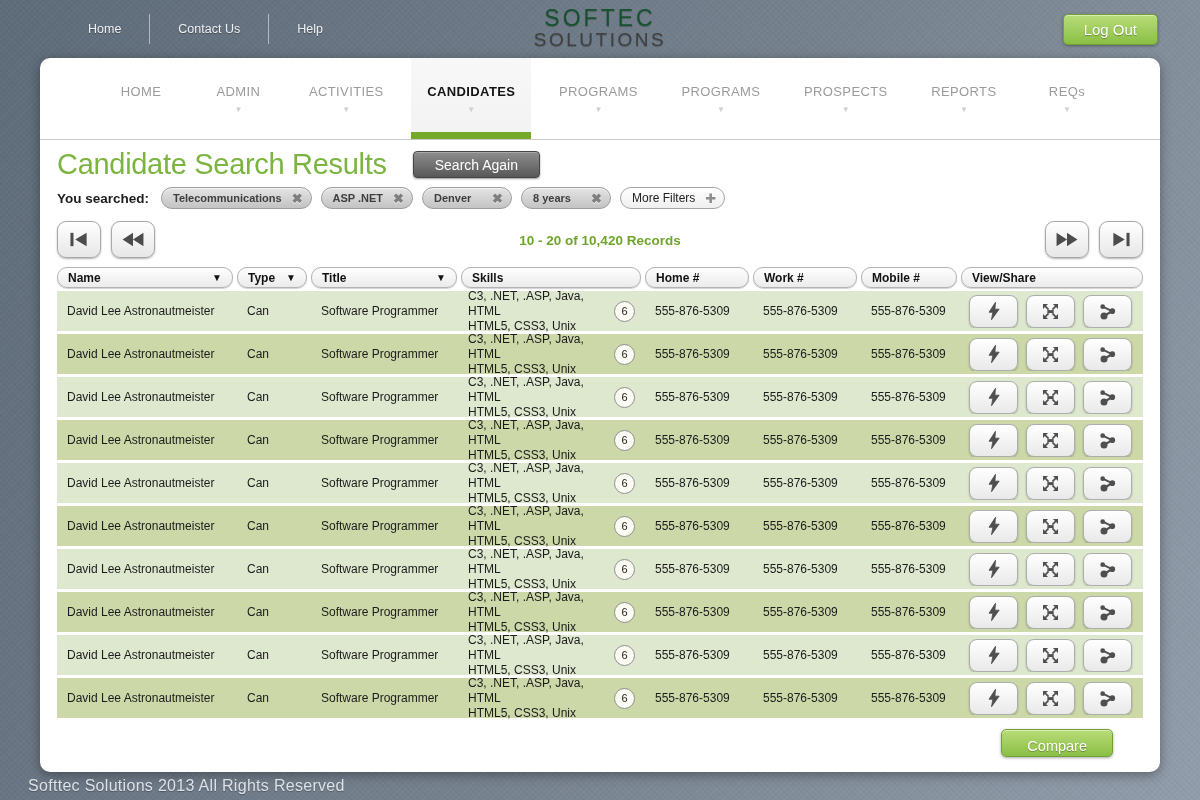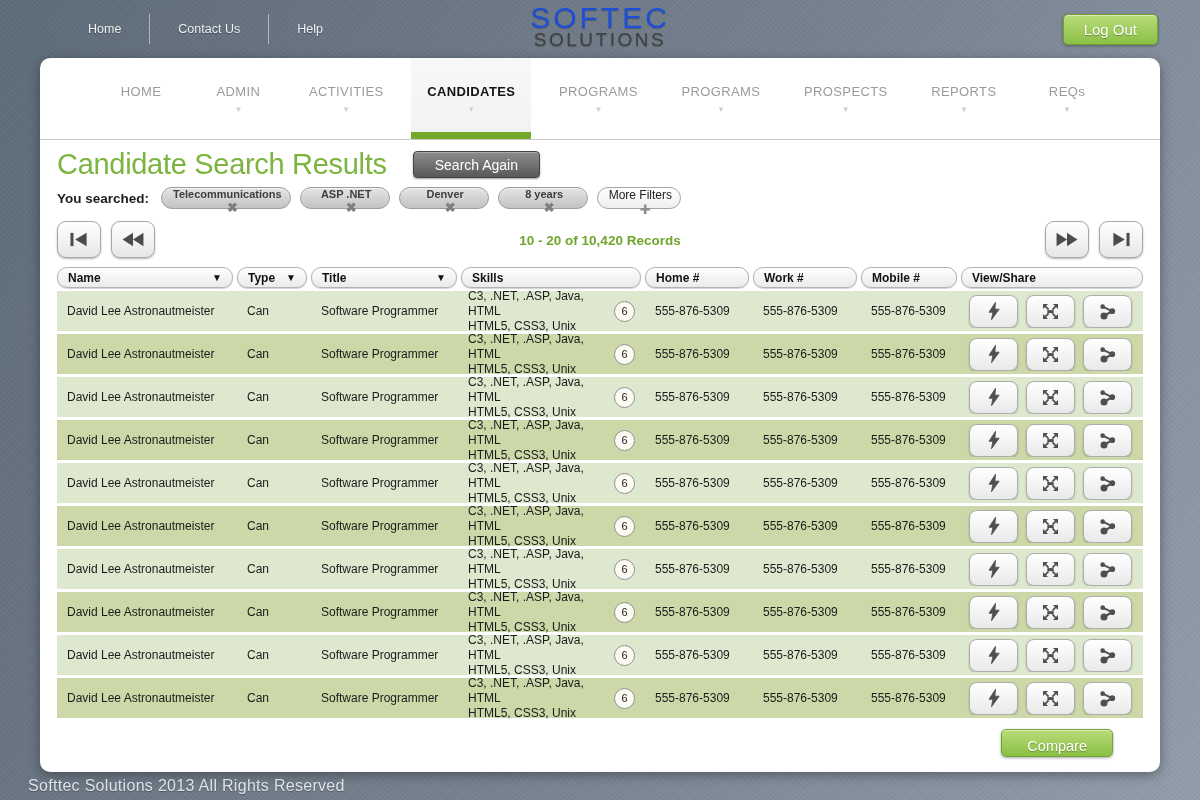--- a/index.html
+++ b/index.html
@@ -12,21 +12,21 @@
       linear-gradient(115deg, #5e6b79 0%, #77828f 55%, #919daa 100%);
     display:flex; flex-direction:column;
   }
 
   
   .topbar { height:58px; flex:0 0 58px; display:flex; align-items:center; padding:0 42px 0 60px; position:relative; }
   .topbar-links { display:flex; align-items:center; }
   .toplink { color:#eef1f4; font-size:12.5px; line-height:30px; padding:0 28px; text-decoration:none; cursor:pointer; text-shadow:0 1px 1px rgba(0,0,0,.35); }
   .toplink + .toplink { border-left:1px solid rgba(255,255,255,.5); }
   .logo { position:absolute; left:50%; top:5px; transform:translateX(-50%); text-align:center; }
-  .logo-line1 { font-size:30px; letter-spacing:3px; color:#1d4ed8; line-height:26px; text-shadow:0 1px 1px rgba(0,0,0,.25); }
+  .logo-line1 { font-size:23px; letter-spacing:3px; color:#14532d; line-height:26px; text-shadow:0 1px 1px rgba(0,0,0,.25); }
   .logo-line2 { font-size:19px; letter-spacing:2.5px; color:#404040; line-height:18px; text-shadow:0 1px 1px rgba(0,0,0,.25); }
   .btn-green {
     background:linear-gradient(var(--btn-green-top,#b9dc79), var(--btn-green-bottom,#8abf45));
     border:1px solid #74a136; border-radius:5px; color:#fff;
     text-shadow:0 1px 1px rgba(0,0,0,.3);
     box-shadow:inset 0 1px 0 rgba(255,255,255,.45), 0 1px 3px rgba(0,0,0,.35);
     cursor:pointer; font-family:inherit;
   }
   .logout { margin-left:auto; height:31px; padding:0 20px; font-size:15px;text-align:center; }
 
@@ -49,21 +49,21 @@
   .btn-dark { margin-left:26px; height:27px; padding:0 21px; font-size:14px; color:#fff; font-family:inherit;
     background:linear-gradient(#8d8d8d,#585858); border:1px solid #454545; border-radius:4px;
     box-shadow:inset 0 1px 0 rgba(255,255,255,.25), 0 1px 2px rgba(0,0,0,.4); cursor:pointer; }
 
   .filter-row { margin-top:6px; display:flex; align-items:center; }
   .you-searched { font-size:13.5px; font-weight:bold; color:#1c1c1c; margin-right:12px; }
   .pills { display:flex; gap:9px; }
   .pill { display:flex; align-items:center; justify-content:space-between; height:22px; min-width:90px;
     padding:0 8px 0 11px; border-radius:11px; font-size:11px; font-weight:bold; color:#3e3e3e;
     background:linear-gradient(#e4e4e4,#c3c3c3); border:1px solid #9d9d9d;
-    box-shadow:inset 0 1px 0 rgba(255,255,255,.6); cursor:pointer; font-family:inherit;flex-direction:column; }
+    box-shadow:inset 0 1px 0 rgba(255,255,255,.6); cursor:pointer; font-family:inherit; }
   .pill .close { font-size:13px; color:#7f7f7f; margin-left:10px; text-shadow:0 1px 0 rgba(255,255,255,.6); }
   .more-filters { margin-left:9px; min-width:0; background:linear-gradient(#ffffff,#efefef); border-color:#a5a5a5; font-weight:normal; font-size:12px; color:#222; }
   .more-filters .plus { font-size:13px; color:#8e8e8e; margin-left:10px; }
 
   .pag-row { margin-top:12px; position:relative; display:flex; justify-content:space-between; height:37px; }
   .pag-group { display:flex; gap:10px; }
   .pag-btn { width:44px; height:37px; border-radius:9px; border:1px solid #a8a8a8;
     background:linear-gradient(#ffffff,#e7e7e7); box-shadow:0 1px 2px rgba(0,0,0,.3);
     display:flex; align-items:center; justify-content:center; cursor:pointer; }
   .pag-btn svg { fill:#4c4c4c; }

